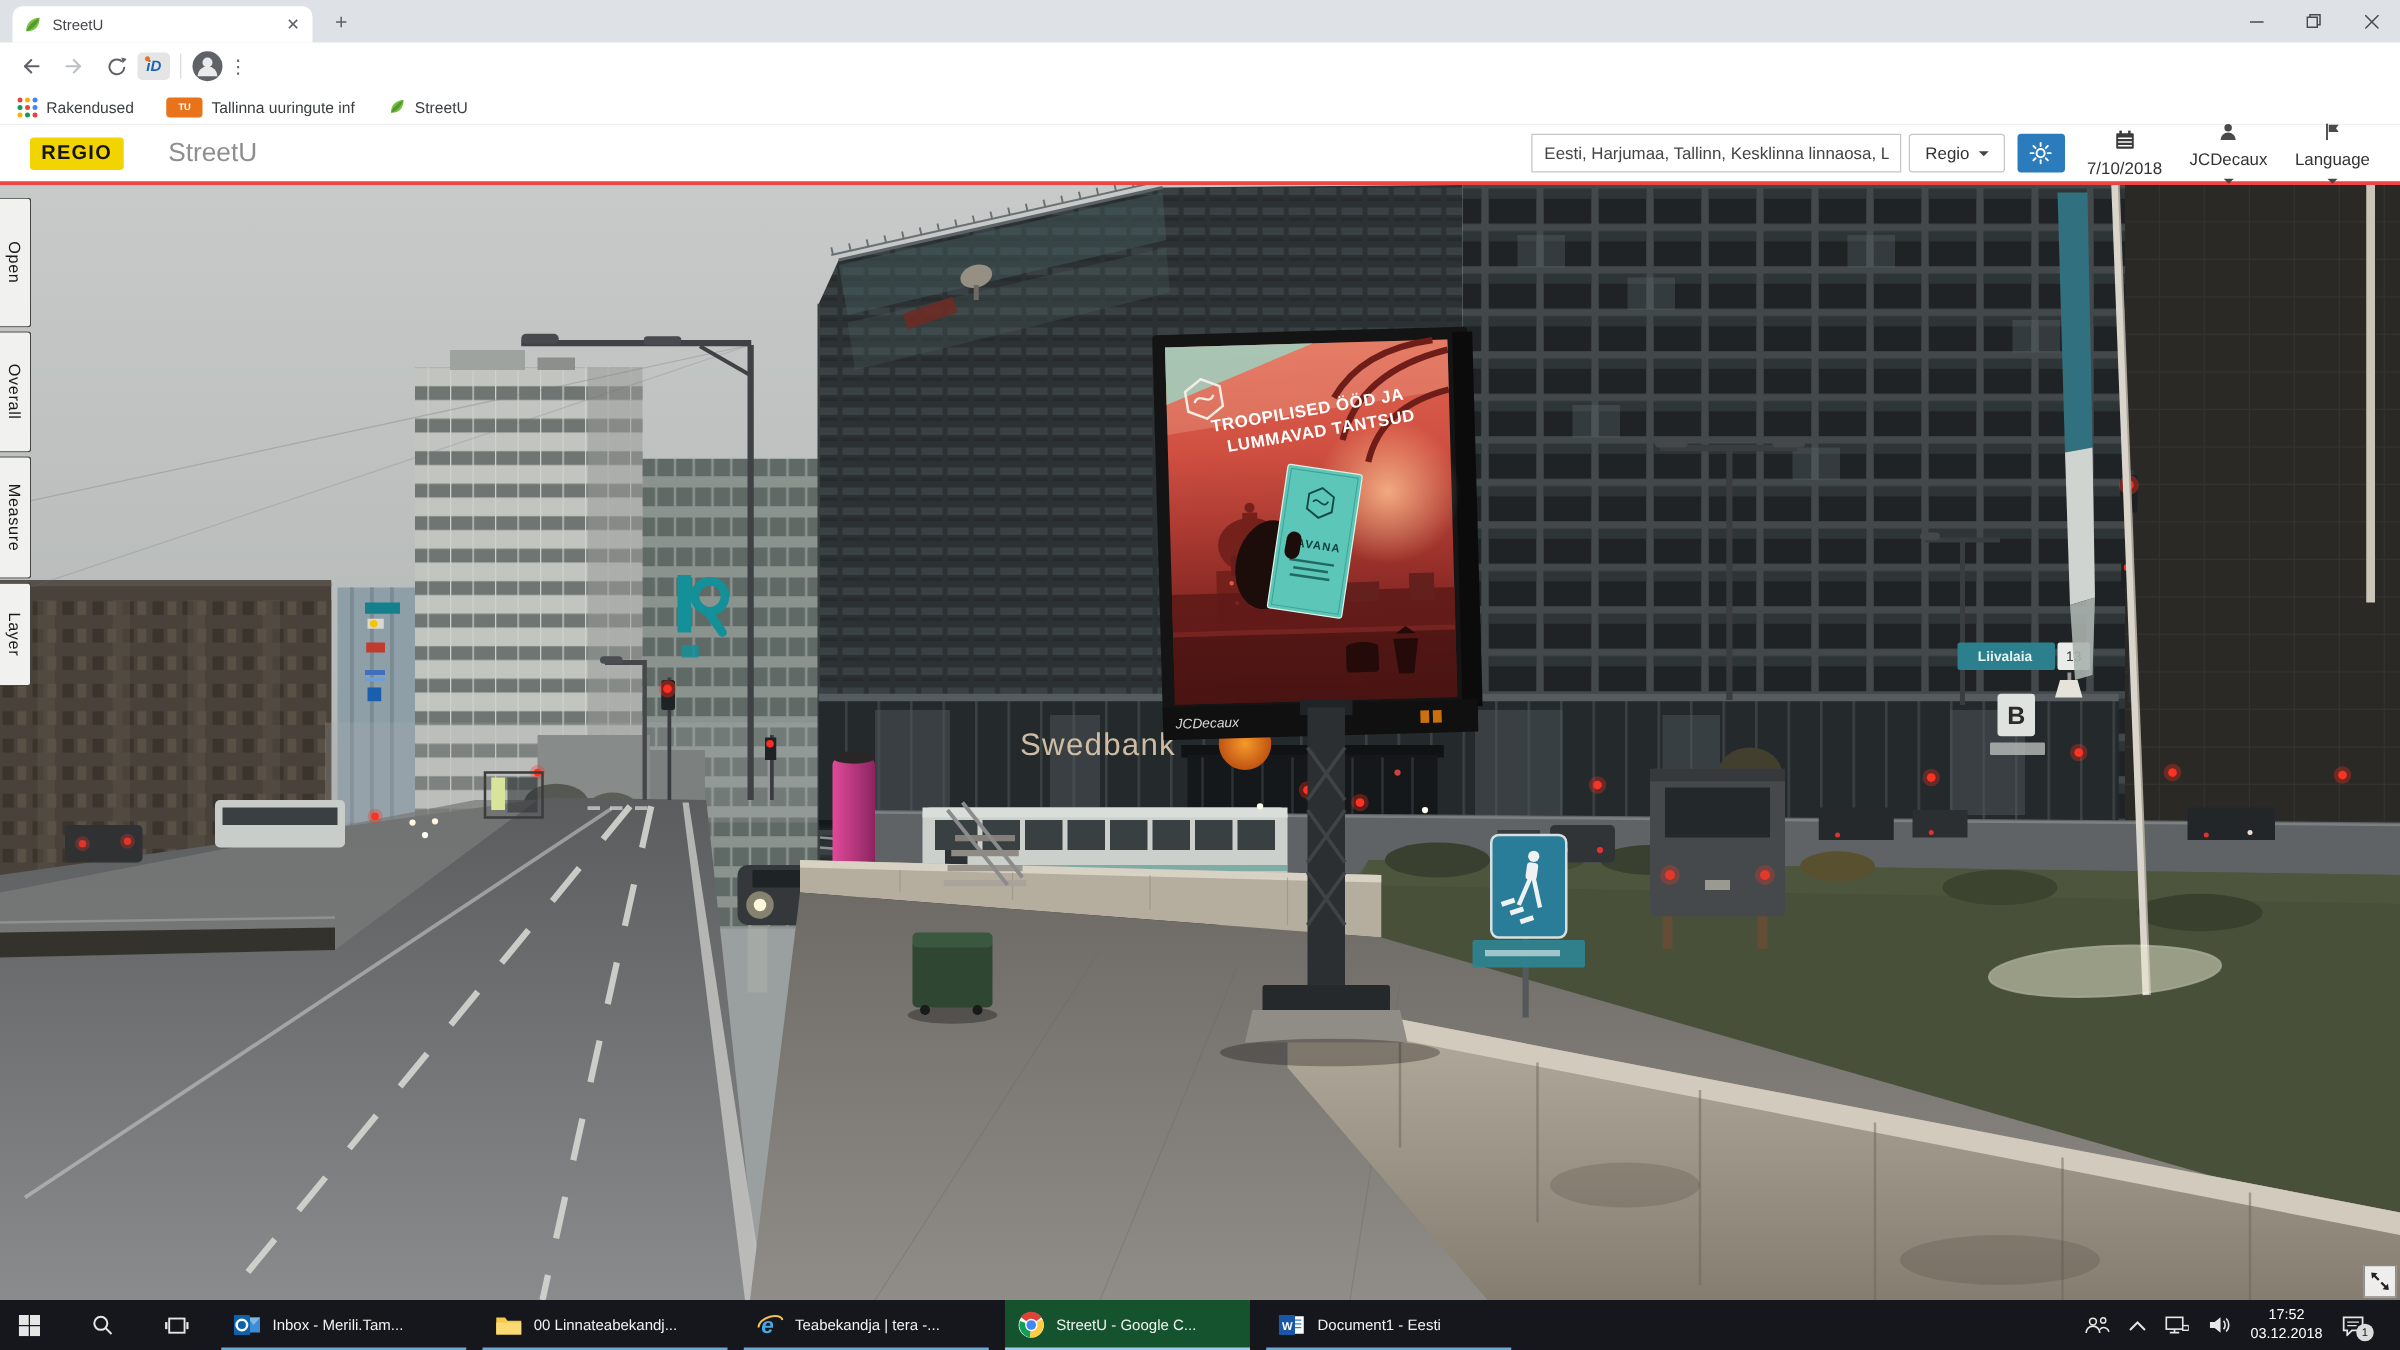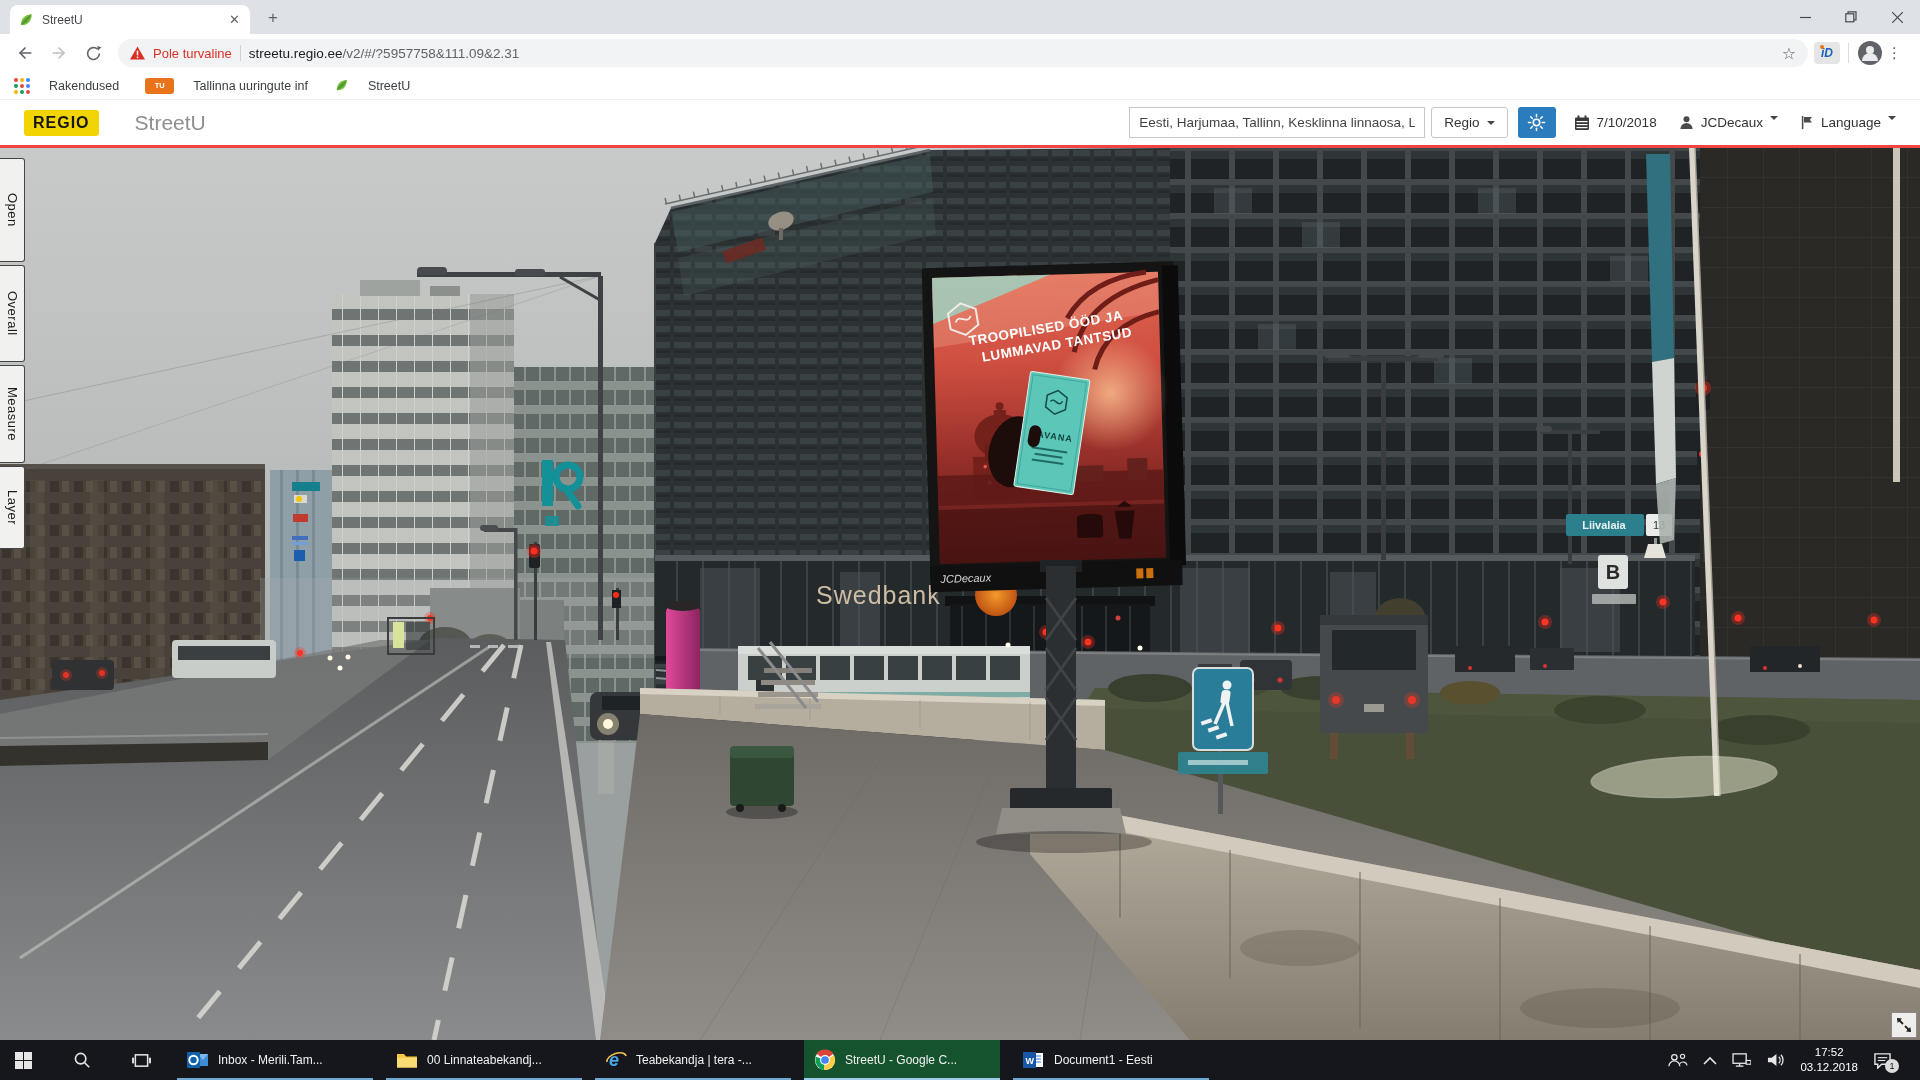--- a/index.html
+++ b/index.html
@@ -29,42 +29,42 @@
   .omni-star{margin-left:auto;font-family:"DejaVu Sans",sans-serif;font-size:16px;color:#5f6368;}
   .ext-id{width:26px;height:22px;background:#e5e5e5;border-radius:4px;display:flex;align-items:center;
           justify-content:center;font-weight:bold;font-style:italic;font-size:12px;color:#1a63b8;position:relative;text-align:right;}
   .ext-id i{position:absolute;top:3px;left:6px;width:4px;height:4px;border-radius:50%;background:#e8731a;}
   .tb-sep{width:1px;height:20px;background:#dadce0;margin:0 8px;}
   .menu-dots{font-family:"DejaVu Sans",sans-serif;font-size:15px;color:#5f6368;padding:0 10px 0 4px;}
 
   
   .bookmarks{height:28px;background:#fff;display:flex;align-items:center;padding:0 14px;gap:26px;
              border-bottom:1px solid #f0f0f0;}
-  .bm{display:flex;align-items:center;gap:19px;font-size:12.5px;color:#3c4043;}
+  .bm{display:flex;align-items:center;gap:7px;font-size:12.5px;color:#3c4043;}
   .bm-label{white-space:nowrap;overflow:hidden;}
   .bm-tu{width:29px;height:16px;background:#e8731a;border-radius:3px;color:#fff;font-size:7.5px;
          font-weight:bold;display:flex;align-items:center;justify-content:center;}
   .grid9{display:grid;grid-template-columns:repeat(3,4px);grid-gap:2px;}
   .grid9 b{width:4px;height:4px;border-radius:50%;}
 
   
   .appheader{height:48px;background:#fff;border-bottom:3px solid #ef4444;display:flex;
              align-items:center;padding:0 24px;}
   .regio-logo{background:#f3d403;color:#151515;font-weight:bold;font-size:16px;letter-spacing:1px;
               padding:4px 9px;border-radius:3px;}
   .app-title{margin-left:36px;font-size:21px;color:#8e8e8e;}
   .spacer{flex:1;}
   .search-input{width:296px;height:31px;border:1px solid #c6c6c6;padding:0 9px;font-size:13.5px;color:#444;}
   .btn-regio{margin-left:6px;height:31px;border:1px solid #c6c6c6;background:#fff;border-radius:3px;
              display:flex;align-items:center;gap:7px;padding:0 12px;font-size:13.5px;color:#333;}
   .caret{width:0;height:0;border-left:4px solid transparent;border-right:4px solid transparent;
          border-top:4px solid #444;margin-top:1px;}
   .btn-sun{margin-left:10px;width:38px;height:31px;background:#2a7cbc;border-radius:3px;
            display:flex;align-items:center;justify-content:center;}
-  .hdr-group{display:flex;gap:7px;font-size:13.5px;color:#333;margin-left:22px;}
+  .hdr-group{display:flex;align-items:center;gap:7px;font-size:13.5px;color:#333;margin-left:22px;flex-direction:column;}
 
   
   .main{position:relative;height:892px;background:#9aa0a0;overflow:hidden;}
   .scene-svg{position:absolute;inset:0;display:block;}
   .side-tabs{position:absolute;left:0;top:10px;display:flex;flex-direction:column;gap:3px;}
   .side-tab{width:25px;background:#f1f1ef;border:1px solid #454545;border-left:none;
             border-radius:0 3px 3px 0;writing-mode:vertical-rl;display:flex;align-items:center;
             justify-content:center;font-size:13px;color:#1a1a1a;letter-spacing:.5px;}
   .fullscreen-btn{position:absolute;right:3px;bottom:2px;width:26px;height:26px;
                   background:rgba(250,250,250,.9);border:1px solid #8a8a8a;display:flex;
@@ -132,31 +132,20 @@
       <svg width="20" height="20" viewBox="0 0 24 24" fill="none" stroke="#bcc0c5" stroke-width="2" stroke-linecap="round" stroke-linejoin="round">
           <path d="M5 12 H18"></path>
           <path d="M12 6 l6 6 -6 6"></path>
         </svg>
     </div>
     <div class="navbtn">
       <svg width="19" height="19" viewBox="0 0 24 24" fill="none" stroke="#5f6368" stroke-width="2">
         <path d="M19.5 12 a7.5 7.5 0 1 1 -2.2 -5.3"></path>
           <polygon points="16.6,2.5 22,4 17.8,8.3" fill="#5f6368" stroke="none"></polygon>
       </svg>
-    </div>
-    <div class="omnibox">
-      <svg width="15" height="14" viewBox="0 0 16 14">
-        <polygon points="8,0 16,14 0,14" fill="#d93025"></polygon>
-        <rect x="7.2" y="4.5" width="1.6" height="5" fill="#fff"></rect>
-          <rect x="7.2" y="10.8" width="1.6" height="1.6" fill="#fff"></rect>
-      </svg>
-      <span class="warn-label">Pole turvaline</span>
-      <span class="omni-sep"></span>
-      <span class="url"><span>streetu.regio.ee</span><span class="path">/v2/#/?5957758&amp;111.09&amp;2.31</span></span>
-      <span class="omni-star">☆</span>
     </div>
     <div class="ext-id">iD<i></i></div>
     <div class="tb-sep"></div>
     <svg width="26" height="26" viewBox="0 0 26 26">
       <circle cx="13" cy="13" r="12" fill="#5f6368"></circle>
       <circle cx="13" cy="10" r="4" fill="#e9eaec"></circle>
         <path d="M5 21 a8 8 0 0 1 16 0 Z" fill="#e9eaec"></path>
     </svg>
     <div class="menu-dots">⋮</div>
   </div>

